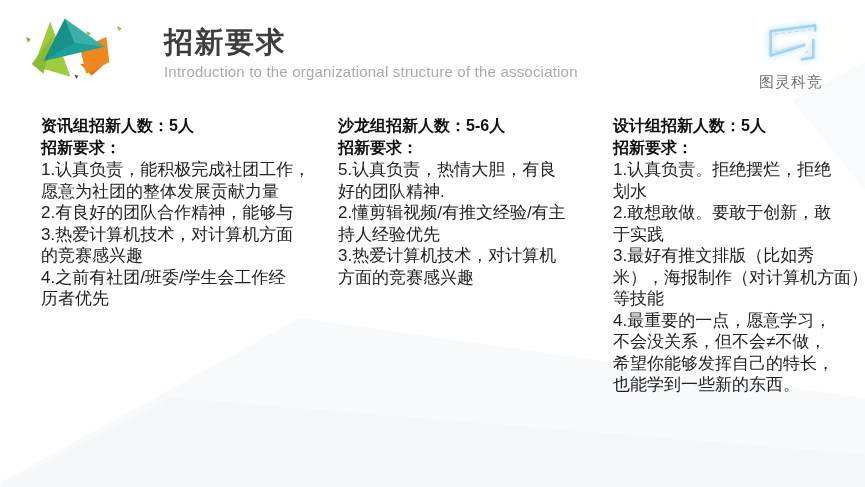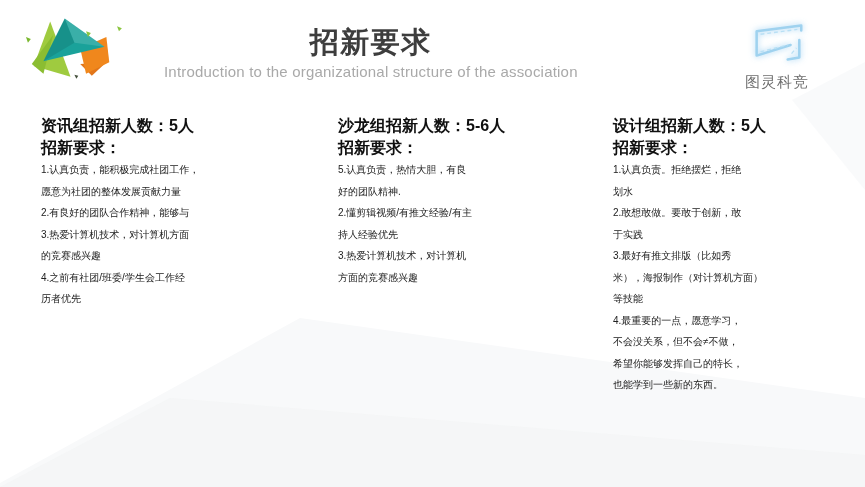--- a/index.html
+++ b/index.html
@@ -18,39 +18,40 @@
     pointer-events: none;
   }
   
   .header {
     position: absolute;
     top: 6px; left: 24px;
     display: flex;
     align-items: flex-start;
   }
   .plane-logo { width: 126px; height: 92px; flex: 0 0 auto; }
-  .title-block { margin-left: 14px; padding-top: 20px; text-align: center; }
+  .title-block { margin-left: 14px; padding-top: 20px; }
   .title {
     font-size: 29px;
     font-weight: bold;
     color: #3d3d3d;
     letter-spacing: 1.5px;
     line-height: 32px;
   }
   .subtitle {
     margin-top: 5px;
     font-size: 15px;
     color: #a9a9a9;
     letter-spacing: 0.2px;
   }
   
   .watermark {
     position: absolute;
     top: 18px; right: 28px;
     width: 92px;
+    text-align: center;
   }
   .turing-logo {
     width: 64px; height: 50px;
     filter: drop-shadow(0 0 3px rgba(140, 200, 240, 0.85));
   }
   .wm-label {
     margin-top: 1px;
     font-size: 15px;
     color: #6e6e6e;
     letter-spacing: 1px;
@@ -67,21 +68,21 @@
   .col-2 { width: 257px; margin-right: 18px; }
   .col-3 { width: 272px; }
   .col-heading, .col-reqlabel {
     font-size: 16px;
     font-weight: bold;
     color: #101010;
     line-height: 22px;
     white-space: nowrap;
   }
   .line {
-    font-size: 10px;
+    font-size: 17px;
     color: #212121;
     line-height: 21.5px;
     white-space: nowrap;
   }
 </style>
 </head>
 <body>
 
 <div class="slide">
 

